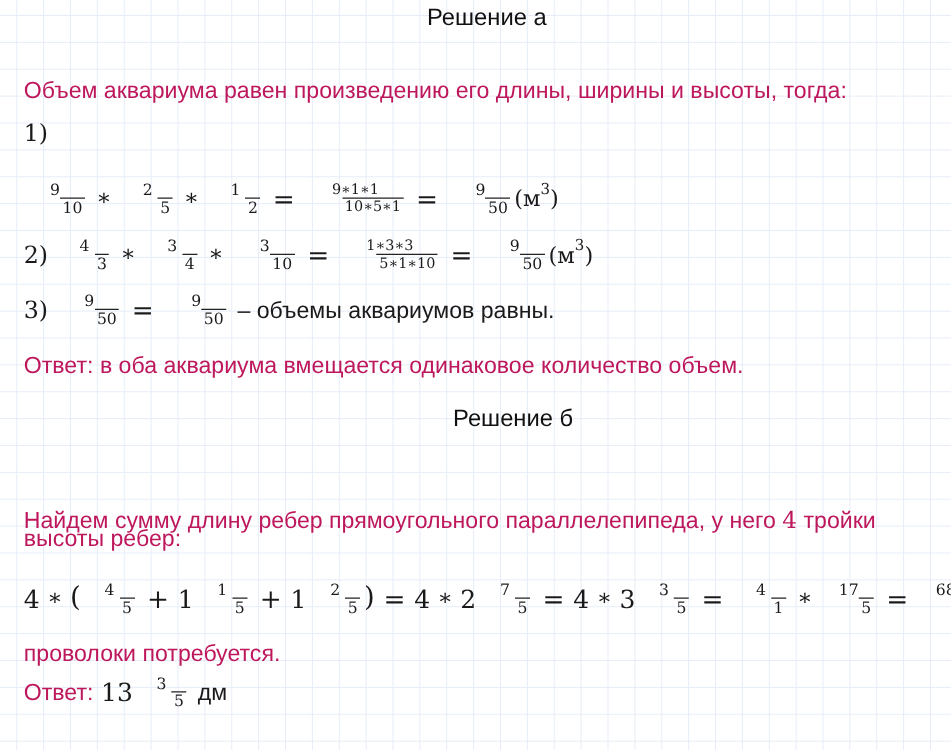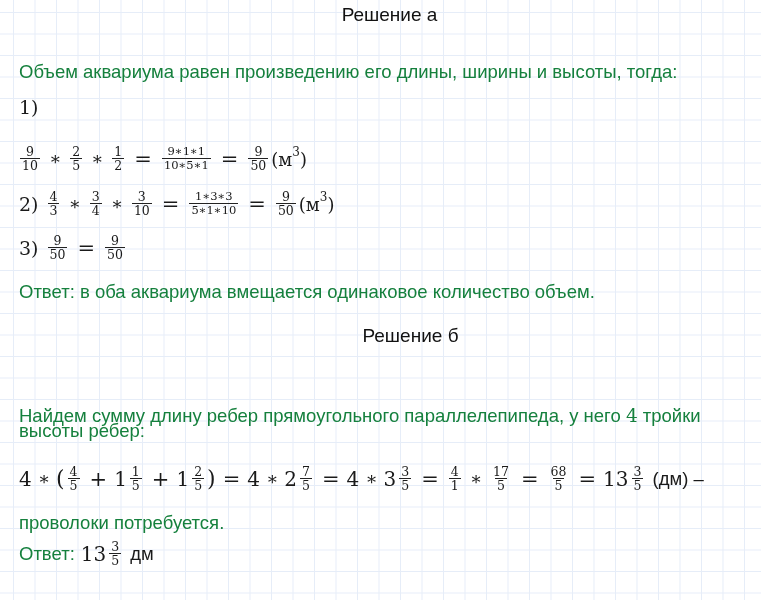--- a/index.html
+++ b/index.html
@@ -9,26 +9,26 @@
     background-image:
       linear-gradient(to right, #e6edf8 1px, transparent 1px),
       linear-gradient(to bottom, #e6edf8 1px, transparent 1px);
     background-size: 21.5px 21.5px;
     background-position: 13px 12px;
     font-family: "Liberation Sans", "DejaVu Sans", sans-serif;
     color: #1a1a1a;
   }
   .abs { position: absolute; white-space: nowrap; }
   .title { font-size: 19px; left: 16px; width: 747px; text-align: center; color: #111; }
-  .txt { font-size: 18.5px; left: 19px; color: #15803d; }
+  .txt { font-size: 18.5px; left: 19px; color: #be185d; }
   .math { font-family: "DejaVu Serif", "Liberation Serif", serif; }
   .line { display: flex; align-items: center; }
   .frac { display: inline-flex; flex-direction: column; align-items: center; vertical-align: middle; margin: 0 3px; font-family: "DejaVu Serif", serif; }
   .frac .num { font-size: 12.5px; line-height: 13px; padding: 0 2px; }
-  .frac .den { font-size: 12.5px; line-height: 13px; padding: 0 2px; border-top: 1px solid #222; }
+  .frac .den { font-size: 12.5px; line-height: 13px; padding: 0 2px; border-top: 1px solid #222; margin-left: 28px; }
   .frac.sm .num, .frac.sm .den { font-size: 11.5px; }
   .op { font-family: "DejaVu Serif", serif; font-size: 21px; margin: 0 7px; }
   .op.star { font-size: 18px; margin: 0 6px; }
   .lbl { font-family: "DejaVu Serif", serif; font-size: 19px; margin-right: 6px; }
   .big { font-family: "DejaVu Serif", serif; font-size: 20px; }
   .unit { font-family: "DejaVu Serif", serif; font-size: 18px; }
   .unit sup { font-size: 12px; position: relative; top: -3px; }
   .paren { font-family: "DejaVu Serif", serif; font-size: 22px; }
   .plain { font-family: "Liberation Sans", sans-serif; font-size: 18.5px; margin-left: 6px; }
 </style>
@@ -104,20 +104,21 @@
   <span class="lbl">3)</span>
   <span class="frac">
       <span class="num">9</span>
       <span class="den">50</span>
     </span>
   <span class="op">=</span>
   <span class="frac">
       <span class="num">9</span>
       <span class="den">50</span>
     </span>
+  <span class="plain">– объемы аквариумов равны.</span>
 </div>
 
 <div class="abs txt" style="top:281px;">Ответ: в оба аквариума вмещается одинаковое количество объем.</div>
 
 <div class="abs title" style="top:325px;padding-left:21px;">Решение б</div>
 
 <div class="abs txt" style="top:361px;margin-top:44px;">
   <span>Найдем сумму длину ребер прямоугольного параллелепипеда, у него</span>
   <span class="math">4</span>
   <span>тройки</span>

